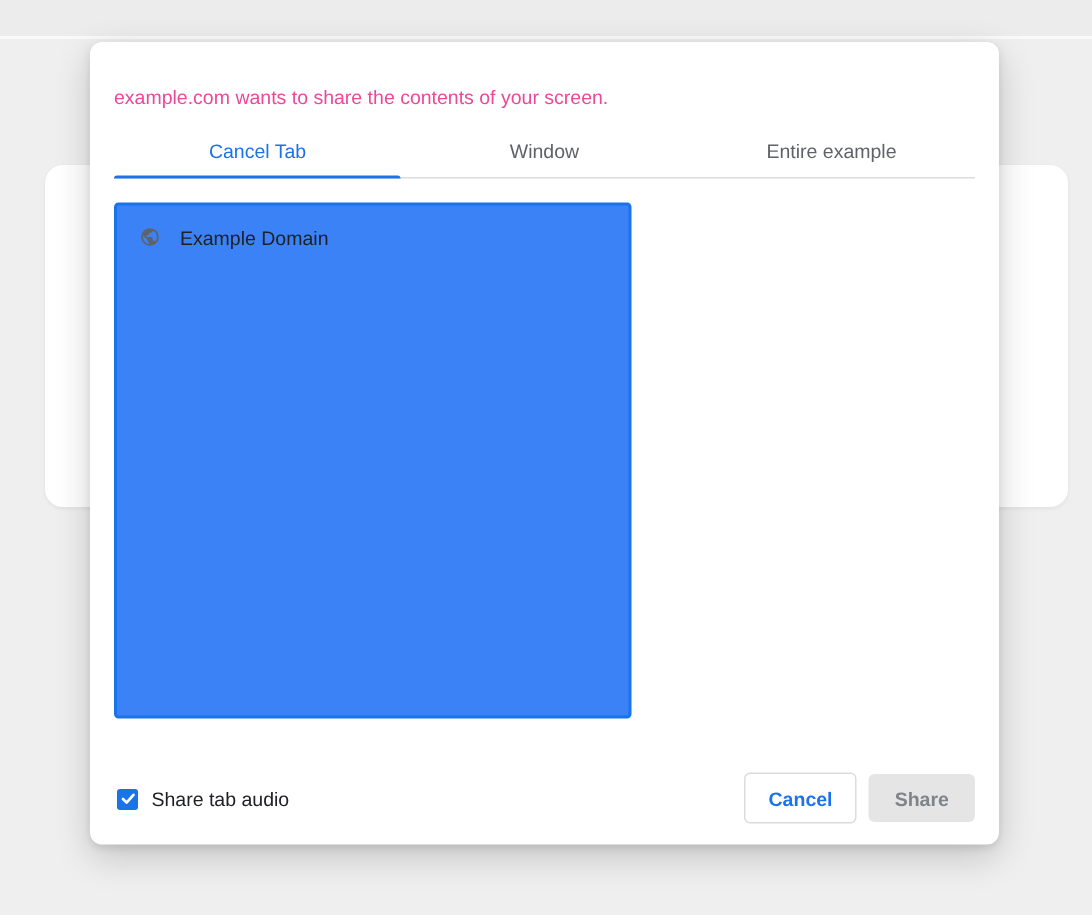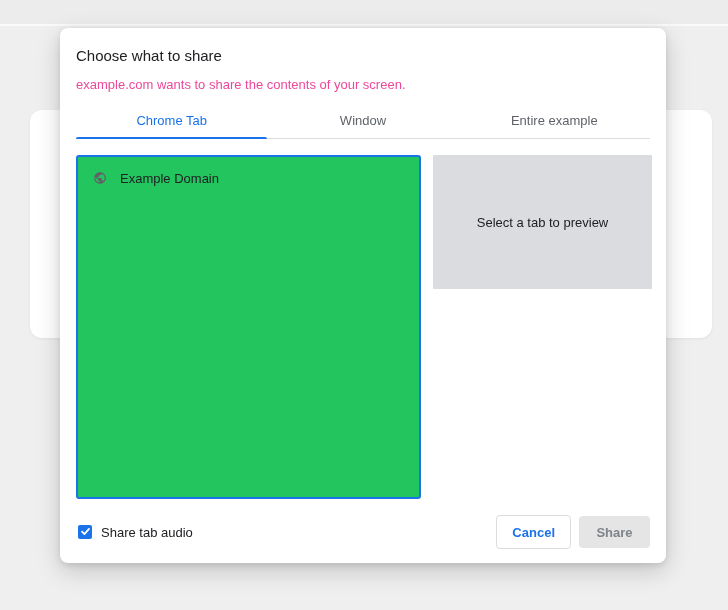--- a/index.html
+++ b/index.html
@@ -46,40 +46,40 @@
   .tab.active { color: #1a73e8; }
   .tab.active::after {
     content: ""; position: absolute; left: 0; right: 0; bottom: -1px;
     height: 2px; background: #1a73e8; border-radius: 2px 2px 0 0;
   }
   
   .content { display: flex; gap: 12px; margin-top: 16px; align-items: flex-start; }
   .source-list {
     width: 345px; height: 344px; flex: none;
     border: 2px solid #1a73e8; border-radius: 3px;
-    background: #22c55e; overflow: hidden; padding-top: 6px;
+    background: #3b82f6; overflow: hidden; padding-top: 6px;
   }
   .source-item {
     display: flex; align-items: center; gap: 13px;
     height: 30px; padding: 0 15px; cursor: pointer;
   }
   .source-item .g-icon { width: 14px; height: 14px; flex: none; display: block; }
   .source-item-label { font-size: 13px; color: #202124; }
   .preview-panel {
     width: 219px; height: 134px; flex: none;
     background: #dadce0; border-radius: 1px;
     display: flex; align-items: center; justify-content: center;
   }
   .preview-placeholder { font-size: 13px; color: #202124; }
   
   .footer {
     position: absolute; left: 16px; right: 16px; bottom: 16px; height: 30px;
     display: flex; align-items: center;
   }
-  .checkbox-wrap { display: flex; align-items: flex-start; gap: 9px; padding-left: 2px; cursor: pointer; }
+  .checkbox-wrap { display: flex; align-items: flex-end; gap: 9px; padding-left: 2px; cursor: pointer; }
   .checkbox {
     width: 14px; height: 14px; background: #1a73e8; border-radius: 2px;
     display: flex; align-items: center; justify-content: center; flex: none;
   }
   .checkbox svg { display: block; }
   .checkbox-label { font-size: 13px; color: #202124; }
   .spacer { flex: 1 1 auto; }
   .btn {
     height: 28px; min-width: 71px; padding: 16px 15px;
     border-radius: 4px; font-size: 13px; font-weight: bold;
@@ -95,42 +95,38 @@
     background: #e5e5e5; border: none; color: #7e8489;
   }
 </style>
 </head>
 <body>
 
 <div class="bg-topband"></div>
 <div class="bg-card"></div>
 
 <div class="dialog">
-  <div class="dialog-title">Choose what to share</div>
   <div class="dialog-subtitle">example.com wants to share the contents of your screen.</div>
 
   <div class="tabstrip">
-    <div class="tab active">Chrome Tab</div>
+    <div class="tab active">Cancel Tab</div>
     <div class="tab">Window</div>
     <div class="tab">Entire example</div>
   </div>
 
   <div class="content">
     <div class="source-list">
       <div class="source-item">
         <svg class="g-icon" viewBox="0 0 24 24" fill="#5f6368" aria-hidden="true">
           <path d="M12 2C6.48 2 2 6.48 2 12s4.48 10 10 10 10-4.48 10-10S17.52 2 12 2zm-1 17.93c-3.95-.49-7-3.85-7-7.93 0-.62.08-1.21.21-1.79L9 15v1c0 1.1.9 2 2 2v1.93zm6.9-2.54c-.26-.81-1-1.39-1.9-1.39h-1v-3c0-.55-.45-1-1-1H8v-2h2c.55 0 1-.45 1-1V7h2c1.1 0 2-.9 2-2v-.41c2.93 1.19 5 4.06 5 7.41 0 2.08-.8 3.97-2.1 5.39z"></path>
         </svg>
         <span class="source-item-label">Example Domain</span>
       </div>
     </div>
 
-    <div class="preview-panel">
-      <span class="preview-placeholder">Select a tab to preview</span>
-    </div>
   </div>
 
   <div class="footer">
     <div class="checkbox-wrap">
       <span class="checkbox">
         <svg width="11" height="11" viewBox="0 0 12 12" aria-hidden="true">
           <polyline points="2.2,6.2 4.8,8.8 9.8,3.2" fill="none" stroke="#ffffff" stroke-width="2" stroke-linecap="round" stroke-linejoin="round"></polyline>
         </svg>
       </span>
       <span class="checkbox-label">Share tab audio</span>

